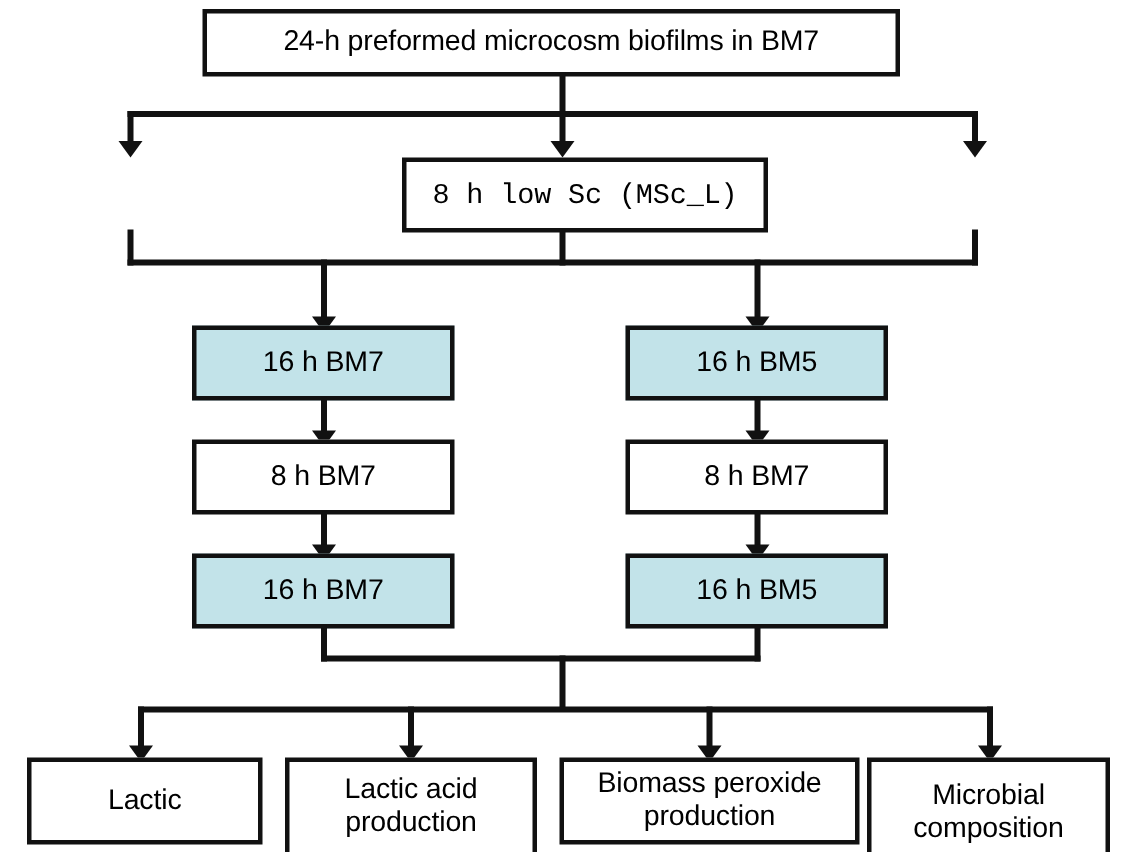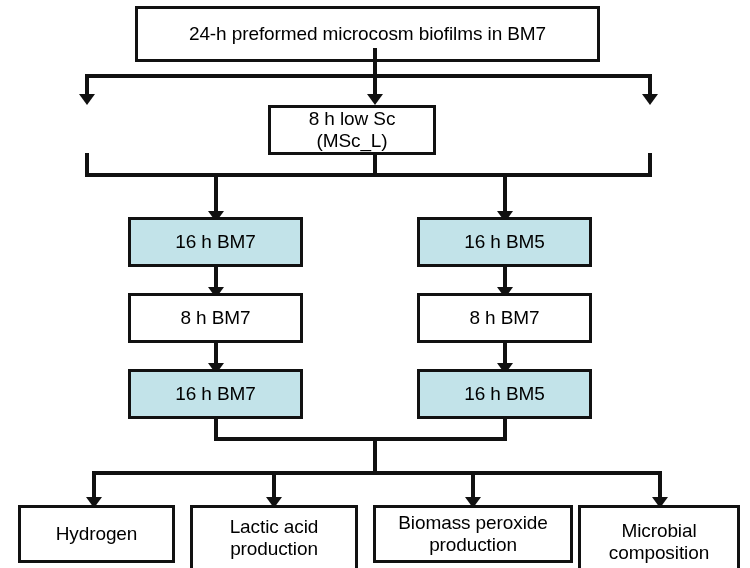--- a/index.html
+++ b/index.html
@@ -51,38 +51,38 @@
     border-left:8px solid transparent;
     border-right:8px solid transparent;
     border-top:11px solid #111111;
   }
 </style>
 </head>
 <body>
 
 <div id="stage">
 
-  <div class="node" style="left:135px;top:6px;width:465px;height:56px;">
+  <div class="node" style="left:135px;top:6px;width:465px;height:45px;">
     <span class="label">24-h preformed microcosm biofilms in BM7</span>
   </div>
 
   <div class="vline" style="left:373px;top:48px;height:30px;"></div>
 
   <div class="hline" style="left:85px;top:74px;width:567px;"></div>
 
   <div class="vline" style="left:85px;top:74px;height:22px;"></div>
   <div class="arrow" style="left:79px;top:94px;"></div>
 
   <div class="vline" style="left:373px;top:74px;height:22px;"></div>
   <div class="arrow" style="left:367px;top:94px;"></div>
 
   <div class="vline" style="left:648px;top:74px;height:22px;"></div>
   <div class="arrow" style="left:642px;top:94px;"></div>
 
-  <div class="node" style="left:268px;top:105px;width:168px;height:50px;">
+  <div class="node" style="left:268px;top:105px;width:244px;height:50px;font-family:Liberation Mono, monospace;">
     <span class="label">8 h low Sc (MSc_L)</span>
   </div>
 
   <div class="vline" style="left:85px;top:153px;height:24px;"></div>
   <div class="vline" style="left:373px;top:153px;height:24px;"></div>
   <div class="vline" style="left:648px;top:153px;height:24px;"></div>
 
   <div class="hline" style="left:85px;top:173px;width:567px;"></div>
 
   <div class="vline" style="left:214px;top:173px;height:40px;"></div>
@@ -132,21 +132,21 @@
   <div class="vline" style="left:92px;top:471px;height:28px;"></div>
   <div class="arrow" style="left:86px;top:497px;"></div>
   <div class="vline" style="left:272px;top:471px;height:28px;"></div>
   <div class="arrow" style="left:266px;top:497px;"></div>
   <div class="vline" style="left:471px;top:471px;height:28px;"></div>
   <div class="arrow" style="left:465px;top:497px;"></div>
   <div class="vline" style="left:658px;top:471px;height:28px;"></div>
   <div class="arrow" style="left:652px;top:497px;"></div>
 
   <div class="node" style="left:18px;top:505px;width:157px;height:58px;">
-    <span class="label">Hydrogen</span>
+    <span class="label">Lactic</span>
   </div>
   <div class="node" style="left:190px;top:505px;width:168px;height:66px;">
     <span class="label">Lactic acid
 production</span>
   </div>
   <div class="node" style="left:373px;top:505px;width:200px;height:58px;">
     <span class="label">Biomass peroxide
 production</span>
   </div>
   <div class="node" style="left:578px;top:505px;width:162px;height:74px;">

